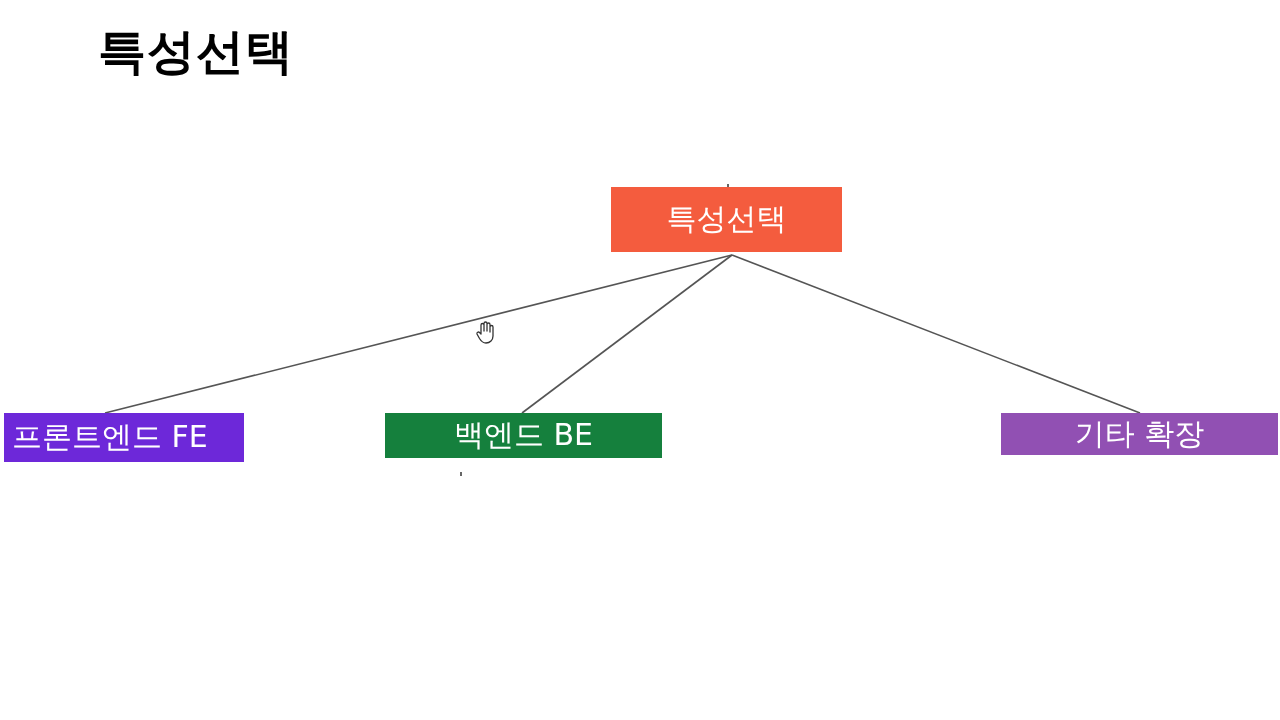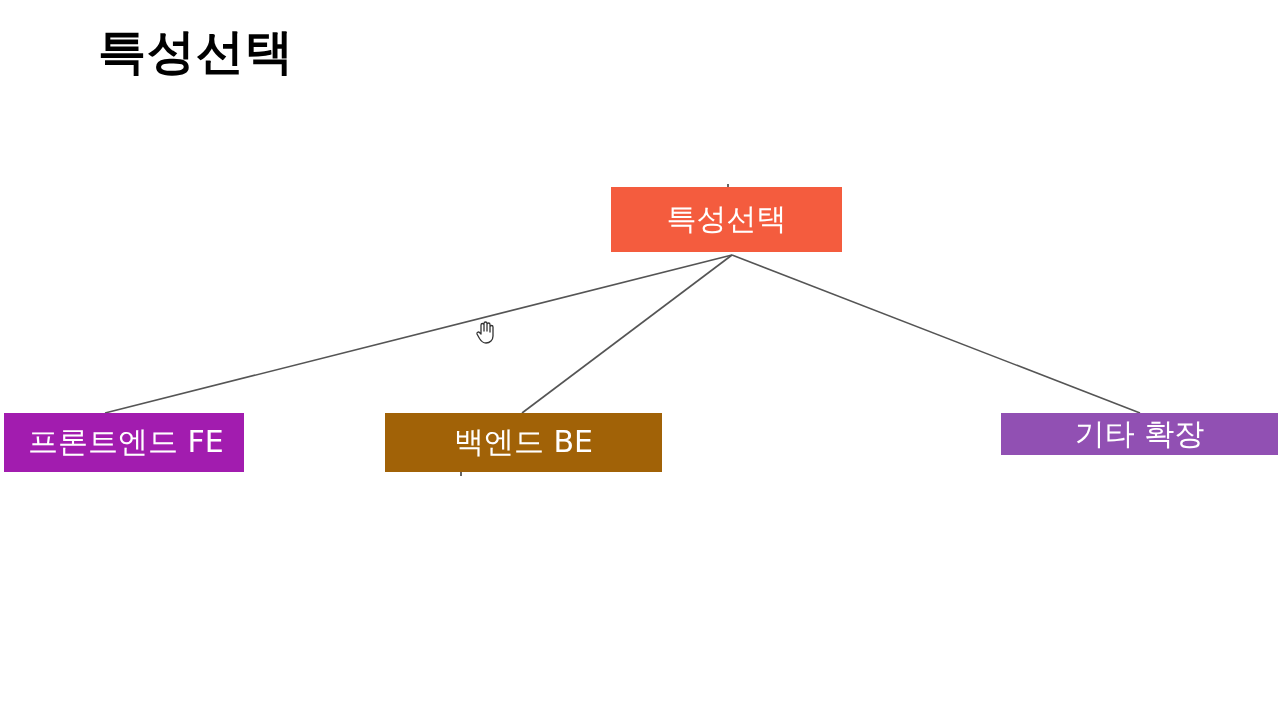--- a/index.html
+++ b/index.html
@@ -20,25 +20,25 @@
   <line x1="732" y1="255" x2="105" y2="413" stroke="#555" stroke-width="1.6"></line>
   <line x1="732" y1="255" x2="522" y2="413" stroke="#555" stroke-width="1.6"></line>
   <line x1="732" y1="255" x2="1140" y2="413" stroke="#555" stroke-width="1.6"></line>
   <line x1="461" y1="472" x2="461" y2="476" stroke="#333" stroke-width="1.5"></line>
 </svg>
 
 <div class="node" style="left:611px; top:187px; width:231px; height:65px; background:#f45c3e;">
   <span>특성선택</span>
 </div>
 
-<div class="node" style="left:4px; top:413px; width:240px; height:59px; background:#a21caf; justify-content:flex-start; padding-left:24px;">
+<div class="node" style="left:4px; top:413px; width:240px; height:49px; background:#6d28d9; justify-content:flex-start; padding-left:8px;">
   <span>프론트엔드 FE</span>
 </div>
 
-<div class="node" style="left:385px; top:413px; width:277px; height:59px; background:#a16207;">
+<div class="node" style="left:385px; top:413px; width:277px; height:45px; background:#15803d;">
   <span>백엔드 BE</span>
 </div>
 
 <div class="node" style="left:1001px; top:413px; width:277px; height:42px; background:#9150b3;">
   <span>기타 확장</span>
 </div>
 
 <svg class="cursor" viewBox="0 0 24 26">
   <path d="M7 12 V5 a1.5 1.5 0 0 1 3 0 V11 V3.5 a1.5 1.5 0 0 1 3 0 V11 V4.5 a1.5 1.5 0 0 1 3 0 V12 V7 a1.5 1.5 0 0 1 3 0 V16 c0 4 -3 7 -7 7 c-3 0 -5 -2 -6.5 -4.5 L3 14 a1.5 1.5 0 0 1 2.5 -1.5 L7 14 Z" fill="#fff" stroke="#333" stroke-width="1.3" stroke-linejoin="round"></path>
 </svg>

